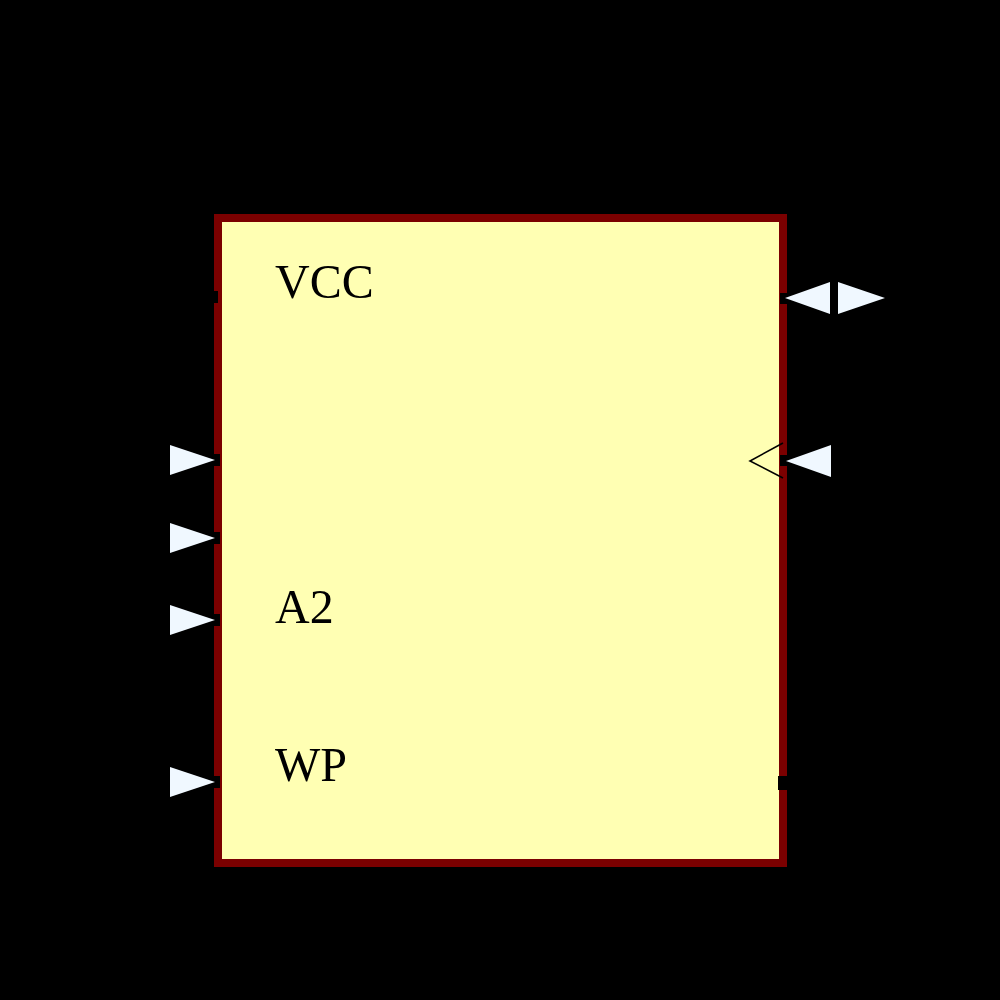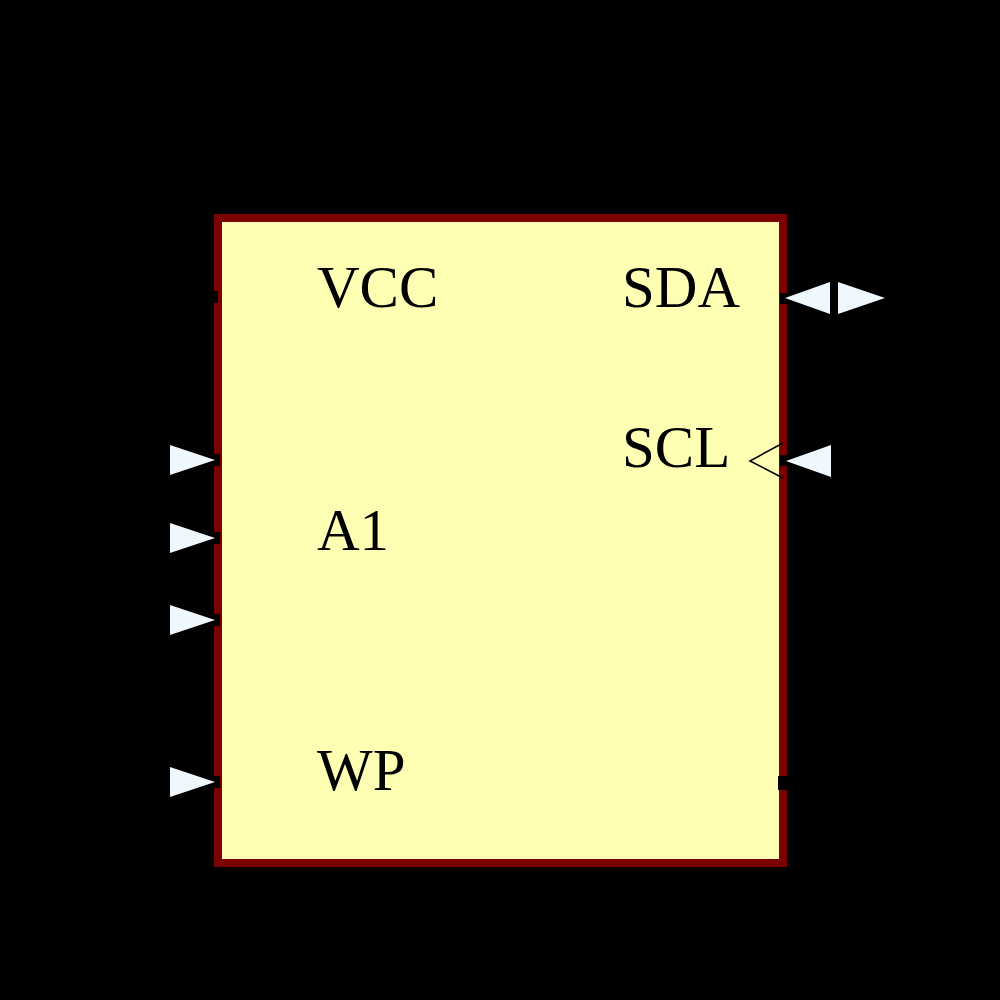--- a/index.html
+++ b/index.html
@@ -26,26 +26,25 @@
     left: 214px;
     top: 214px;
     width: 573px;
     height: 653px;
     background: var(--body-fill);
     border: 8px solid var(--body-border);
   }
 
   .pin-label {
     position: absolute;
-    font-size: 59px;
+    font-size: 48px;
     line-height: 1;
     color: var(--label-text);
     white-space: nowrap;
     user-select: none;
-    margin-left: 42px;
   }
 
   .overlay {
     position: absolute;
     left: 0;
     top: 0;
     width: 1000px;
     height: 1000px;
   }
 
@@ -54,23 +53,21 @@
   .clock-mark { fill: none; stroke: #000000; stroke-width: 1.6; }
 </style>
 </head>
 <body>
 
 <div class="canvas">
 
   <div class="component-body"></div>
 
   <div class="pin-label" style="left:275px; top:258px;">VCC</div>
-  <div class="pin-label" style="left:580px; top:258px;">SDA</div>
-  <div class="pin-label" style="left:580px; top:418px;">SCL</div>
-  <div class="pin-label" style="left:275px; top:501px;">A1</div>
+  <div class="pin-label" style="left:275px; top:583px;">A2</div>
   <div class="pin-label" style="left:275px; top:741px;font-family:Liberation Serif, serif;">WP</div>
 
   <svg class="overlay" width="1000" height="1000" viewBox="0 0 1000 1000">
 
     <g>
       <rect class="stub" x="206" y="291" width="12" height="12"></rect>
     </g>
 
     <g>
       <rect class="stub" x="210" y="454" width="10" height="12"></rect>

